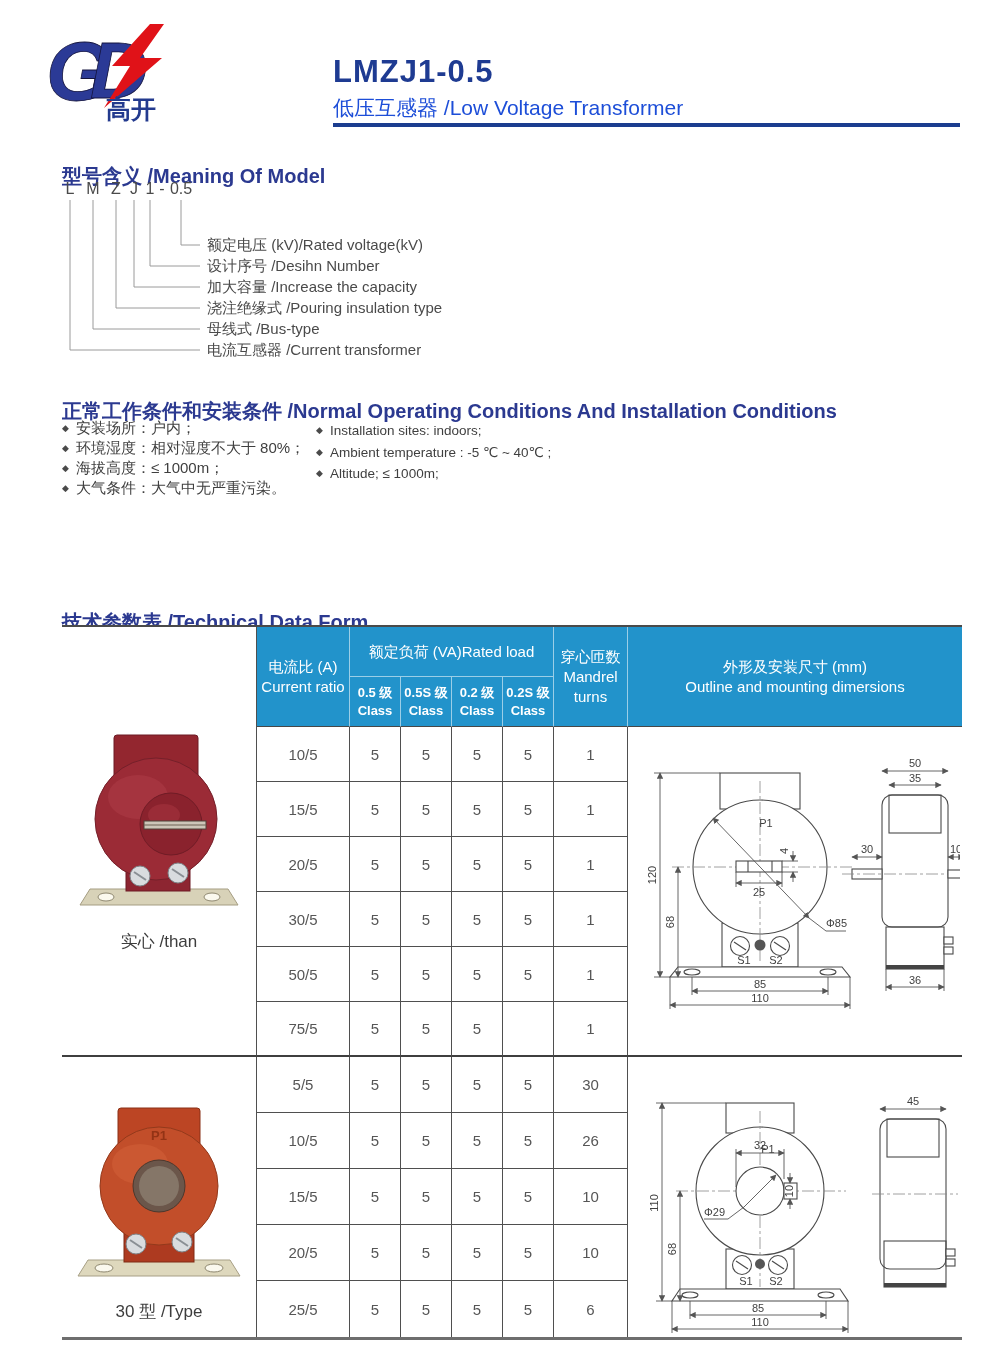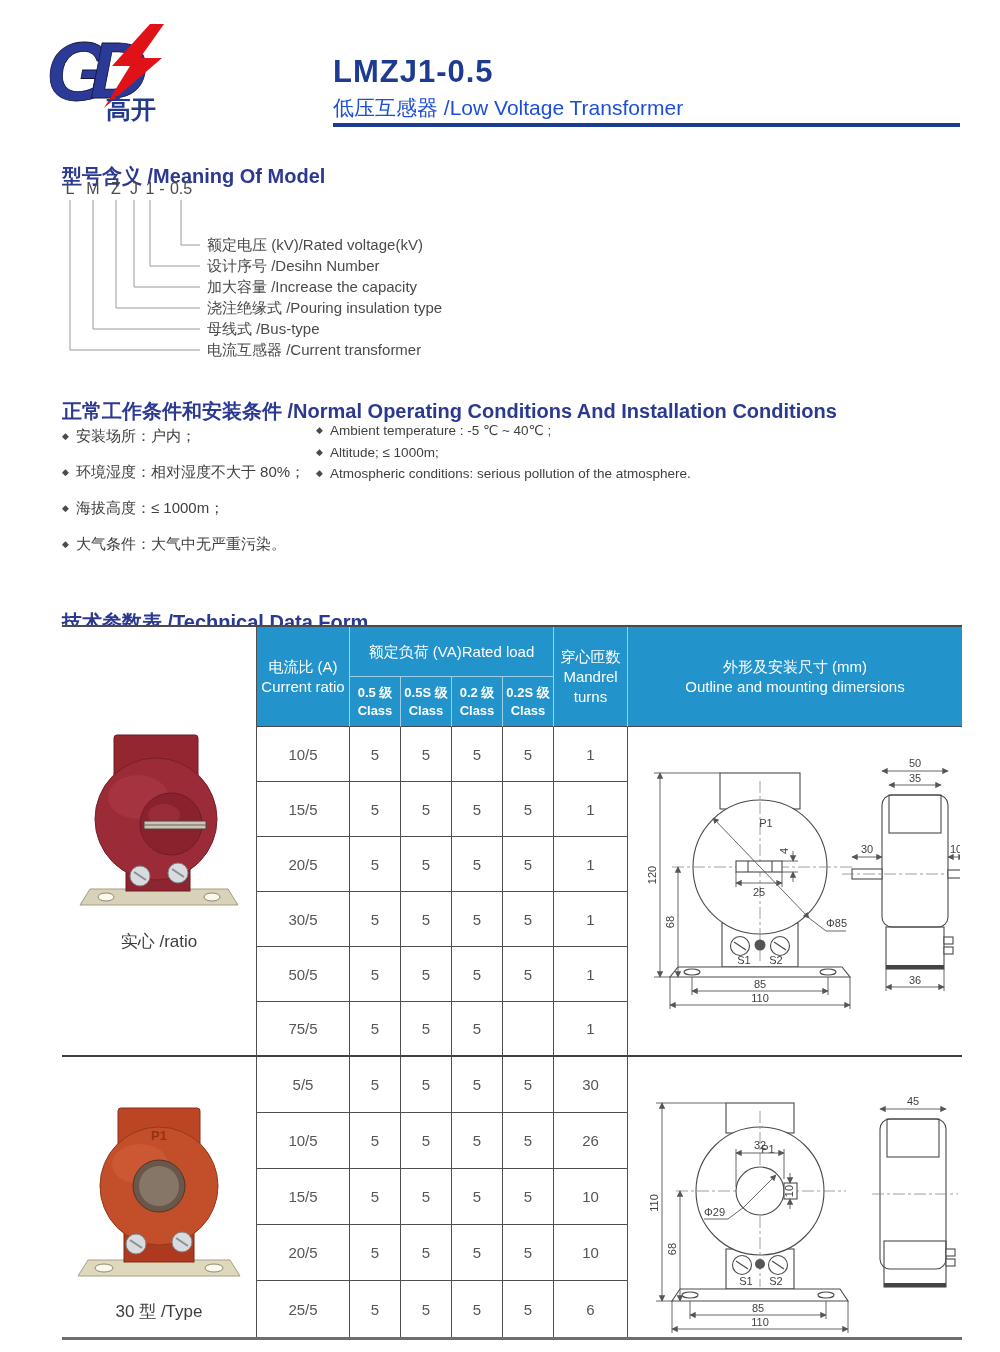--- a/index.html
+++ b/index.html
@@ -10,21 +10,21 @@
   .model-title{left:333px;top:54px;font-size:31px;font-weight:bold;color:#1e3b92;letter-spacing:1px;}
   .subtitle{left:333px;top:94px;font-size:21px;color:#1d4ed8;}
   .title-rule{left:333px;top:123px;width:627px;height:4px;background:#1b3d8f;}
   
   .sec-h{font-size:20px;font-weight:bold;color:#2b3990;white-space:nowrap;}
   .sec-meaning{left:62px;top:146px;}
   .sec-cond{left:62px;top:381px;}
   .sec-tech{left:62px;top:592px;}
   
   .cn-list{left:62px;top:419px;font-size:15px;color:#3f3f3f;}
-  .cn-list .cond-item{line-height:34px;white-space:nowrap;}
+  .cn-list .cond-item{line-height:18px;white-space:nowrap;}
   .en-list{left:316px;top:421px;font-size:13.5px;color:#3f3f3f;}
   .en-list .cond-item{line-height:19.5px;white-space:nowrap;}
   .bullet{font-size:9px;margin-right:7px;position:relative;top:-2px;color:#4a4a4a;}
   
   .dtable{left:62px;top:625px;}
   table{border-spacing:0;table-layout:fixed;width:900px;
         border-top:2px solid #4a4a4a;border-bottom:3px solid #6e6e6e;}
   th,td{box-sizing:border-box;padding:0;margin:0;font-weight:normal;}
   tr.h1,tr.h2{height:50px;}
   tr.rowA{height:55px;}
@@ -106,23 +106,23 @@
 </div>
 
 <h2 class="abs sec-h sec-cond">正常工作条件和安装条件 /Normal Operating Conditions And Installation Conditions</h2>
 <div class="abs cn-list">
   <div class="cond-item"><span class="bullet">◆</span><span>安装场所：户内；</span></div>
   <div class="cond-item"><span class="bullet">◆</span><span>环境湿度：相对湿度不大于 80%；</span></div>
   <div class="cond-item"><span class="bullet">◆</span><span>海拔高度：≤ 1000m；</span></div>
   <div class="cond-item"><span class="bullet">◆</span><span>大气条件：大气中无严重污染。</span></div>
 </div>
 <div class="abs en-list">
+  <div class="cond-item"><span class="bullet">◆</span><span>Installation sites: indoors;</span></div>
   <div class="cond-item"><span class="bullet">◆</span><span>Ambient temperature : -5 ℃ ~ 40℃ ;</span></div>
   <div class="cond-item"><span class="bullet">◆</span><span>Altitude; ≤ 1000m;</span></div>
-  <div class="cond-item"><span class="bullet">◆</span><span>Atmospheric conditions: serious pollution of the atmosphere.</span></div>
 </div>
 
 <h2 class="abs sec-h sec-tech">技术参数表 /Technical Data Form</h2>
 
 <div class="abs dtable">
 <table>
   <colgroup>
     <col style="width:195px">
         <col style="width:93px">
         <col style="width:51px">
@@ -148,21 +148,21 @@
           <ellipse cx="90" cy="88" rx="16" ry="11" fill="#9e2f3a" opacity="0.8"></ellipse>
           <rect x="70" y="94" width="62" height="8" fill="#cdc6b8" stroke="#4e4238"></rect>
           <line x1="70" y1="98" x2="132" y2="98" stroke="#6f6254" stroke-width="1"></line>
           <g>
             <circle cx="66" cy="149" r="10" fill="#d9dcdf" stroke="#7e8489"></circle>
             <line x1="60" y1="145" x2="72" y2="153" stroke="#8a8f94" stroke-width="2"></line>
             <circle cx="104" cy="146" r="10" fill="#d9dcdf" stroke="#7e8489"></circle>
             <line x1="98" y1="142" x2="110" y2="150" stroke="#8a8f94" stroke-width="2"></line>
           </g>
         </svg>
-        <div class="fig-label">实心 /ratio</div>
+        <div class="fig-label">实心 /than</div>
       </div>
     </th>
     <th class="blue ratio" rowspan="2">
       <div>电流比 (A)</div>
       <div>Current ratio</div>
     </th>
     <th class="blue load" colspan="4">
       <span>额定负荷 (VA)</span><span>Rated load</span>
     </th>
     <th class="blue turns" rowspan="2">

